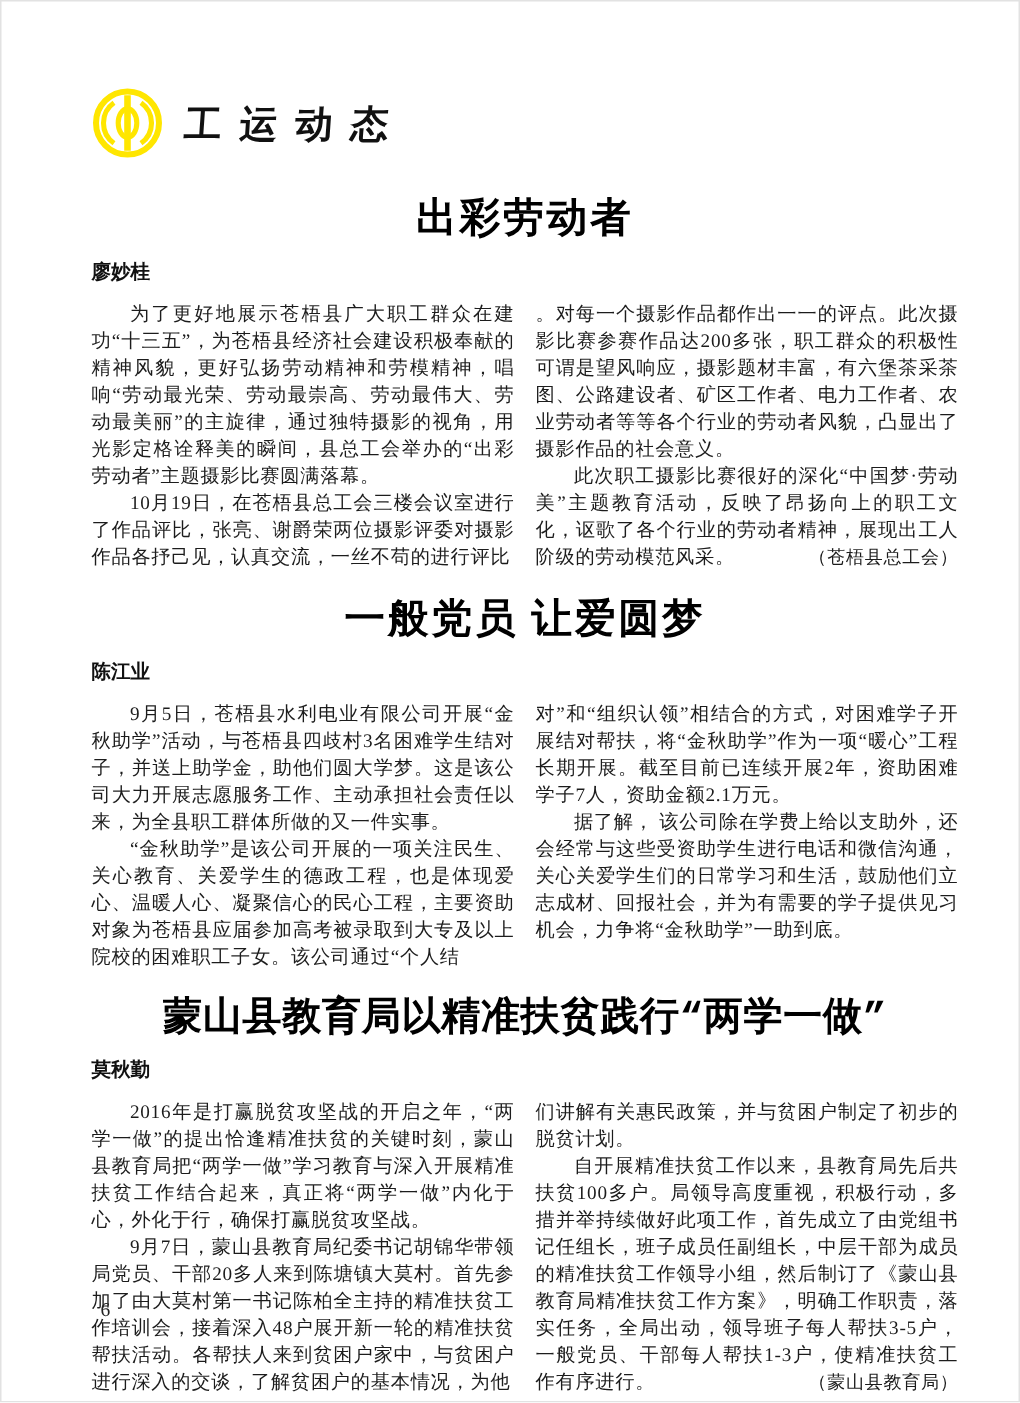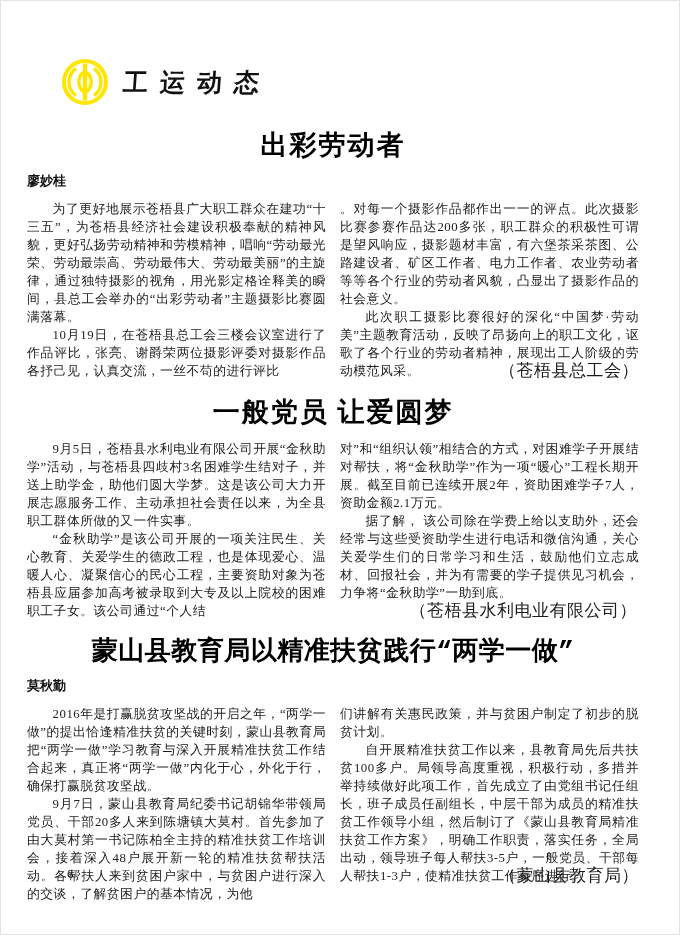--- a/index.html
+++ b/index.html
@@ -29,21 +29,21 @@
   .masthead-title {
     font-family: "Liberation Serif", serif;
     font-weight: 700;
     font-size: 25px;
     letter-spacing: 12px;
     margin-left: 14px;
     color: #111;
     transform: skewX(-4deg);
   }
   
-  article { padding: 0 40px 0 26px; }
+  article { padding: 0 40px 0 60px; }
   .article-title {
     text-align: center;
     font-weight: 700;
     font-size: 27px;
     letter-spacing: 2px;
     color: #000;
     line-height: 1.25;
   }
   .a1 .article-title { margin-top: 22px; }
   .a2 .article-title { margin-top: 16px; }
@@ -65,21 +65,21 @@
   .col p {
     font-size: 12.8px;
     line-height: 18px;
     text-align: justify;
     text-justify: inter-ideograph;
     letter-spacing: 0.5px;
     color: #1c1c1c;
   }
   .col p.indent { text-indent: 2em; }
   .attribution {
-    font-size: 17px;
+    font-size: 12px;
     line-height: 18px;
     text-align: right;
     letter-spacing: 0.5px;
     color: #1c1c1c;
   }
   .attribution.pull-up { margin-top: -18px; }
   .attribution.own-line { padding-right: 2px; }
   
   .page-footer {
     position: absolute;
@@ -117,29 +117,29 @@
       <div class="col">
         <p>。对每一个摄影作品都作出一一的评点。此次摄影比赛参赛作品达200多张，职工群众的积极性可谓是望风响应，摄影题材丰富，有六堡茶采茶图、公路建设者、矿区工作者、电力工作者、农业劳动者等等各个行业的劳动者风貌，凸显出了摄影作品的社会意义。</p>
         <p class="indent">此次职工摄影比赛很好的深化“中国梦·劳动美”主题教育活动，反映了昂扬向上的职工文化，讴歌了各个行业的劳动者精神，展现出工人阶级的劳动模范风采。</p>
         <div class="attribution pull-up">（苍梧县总工会）</div>
       </div>
     </div>
   </article>
 
   <article class="a2">
     <h1 class="article-title">一般党员 让爱圆梦</h1>
+    <div class="article-author">陈江业</div>
     <div class="article-body">
       <div class="col">
         <p class="indent">9月5日，苍梧县水利电业有限公司开展“金秋助学”活动，与苍梧县四歧村3名困难学生结对子，并送上助学金，助他们圆大学梦。这是该公司大力开展志愿服务工作、主动承担社会责任以来，为全县职工群体所做的又一件实事。</p>
         <p class="indent">“金秋助学”是该公司开展的一项关注民生、关心教育、关爱学生的德政工程，也是体现爱心、温暖人心、凝聚信心的民心工程，主要资助对象为苍梧县应届参加高考被录取到大专及以上院校的困难职工子女。该公司通过“个人结</p>
       </div>
       <div class="col">
         <p>对”和“组织认领”相结合的方式，对困难学子开展结对帮扶，将“金秋助学”作为一项“暖心”工程长期开展。截至目前已连续开展2年，资助困难学子7人，资助金额2.1万元。</p>
         <p class="indent">据了解， 该公司除在学费上给以支助外，还会经常与这些受资助学生进行电话和微信沟通，关心关爱学生们的日常学习和生活，鼓励他们立志成材、回报社会，并为有需要的学子提供见习机会，力争将“金秋助学”一助到底。</p>
-        <div class="attribution own-line">（苍梧县水利电业有限公司）</div>
       </div>
     </div>
   </article>
 
   <article class="a3">
     <h1 class="article-title">蒙山县教育局以精准扶贫践行“两学一做”</h1>
     <div class="article-author">莫秋勤</div>
     <div class="article-body">
       <div class="col">
         <p class="indent">2016年是打赢脱贫攻坚战的开启之年，“两学一做”的提出恰逢精准扶贫的关键时刻，蒙山县教育局把“两学一做”学习教育与深入开展精准扶贫工作结合起来，真正将“两学一做”内化于心，外化于行，确保打赢脱贫攻坚战。</p>

